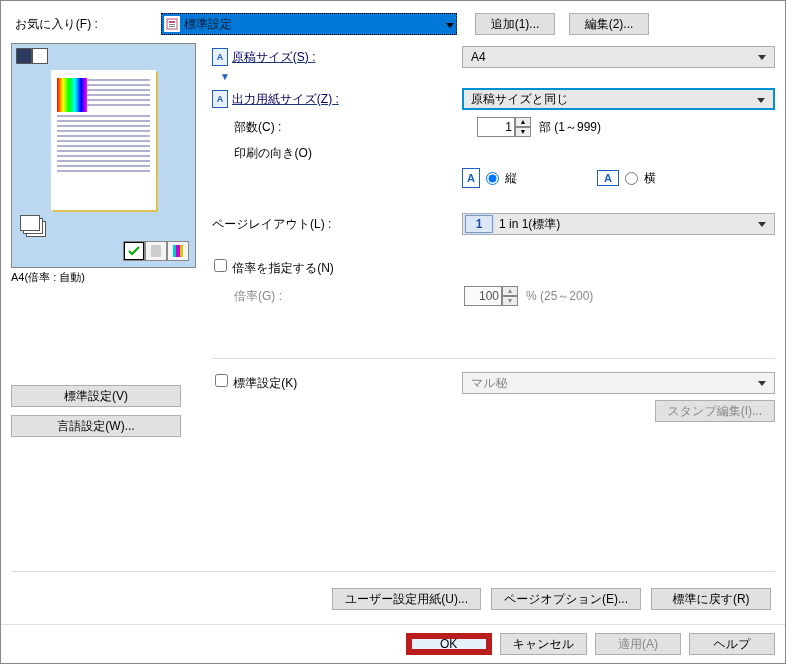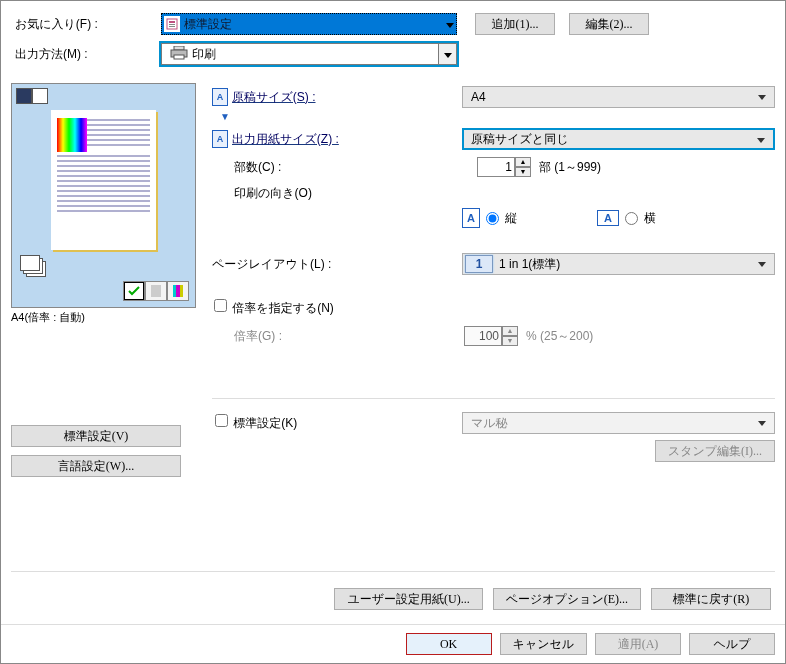--- a/index.html
+++ b/index.html
@@ -26,21 +26,21 @@
   display: flex; align-items: center; padding: 0 2px 0 2px;
 }
 .favorite-dd .icon-box {
   width: 16px; height: 16px; background: #fff; margin-right: 4px;
   display: flex; align-items: center; justify-content: center;
 }
 .fav-label { flex: 1; font-size: 12px; }
 .btn {
   height: 22px; min-width: 80px; padding: 0 12px; background: #e1e1e1;
   border: 1px solid #adadad; cursor: pointer; font-size: 12px;
-  display: inline-flex; align-items: center; justify-content: center; font-family: Liberation Serif, serif;
+  display: inline-flex; align-items: center; justify-content: center;
 }
 .btn.disabled { color: #888; }
 .printer-icon { width: 18px; height: 14px; margin: 0 4px; }
 .main-area { display: flex; gap: 10px; flex: 1; }
 .preview-col { width: 185px; }
 .preview-box {
   width: 185px; height: 225px; background: #bcd8f0;
   border: 1px solid #888; position: relative; padding: 4px;
 }
 .preview-icons-top { display: flex; gap: 0; }
@@ -89,21 +89,21 @@
 .left-btns { width: 185px; }
 .left-btns .btn { width: 170px; margin-bottom: 8px; justify-content: center; }
 .divider { height: 1px; background: #ddd; margin: 10px 0; }
 .lower-right-btns { display: flex; gap: 10px; justify-content: flex-end; padding: 6px 4px; }
 .lower-right-btns .btn { min-width: 120px; }
 .footer {
   border-top: 1px solid #ddd; padding: 8px 10px;
   display: flex; justify-content: flex-end; gap: 8px;
 }
 .footer .btn { min-width: 86px; }
-.footer .btn.ok { border: 1px solid #b91c1c; background: #e5f1fb; }
+.footer .btn.ok { border: 6px solid #b91c1c; background: #e5f1fb; }
 .arrow-down-small { color:#2060c0; font-size: 10px; margin-left: 4px;}
 .dd-chevron { width: 18px; height: 20px; display: flex; align-items: center; justify-content: center; background:#f0f0f0; border-left: 1px solid #7a7a7a; }
 .dd-outer { display:flex; align-items:stretch; border:1px solid #7a7a7a; height:22px; }
 .dd-outer.hl { outline: 2px solid #0091d0; }
 .dd-body { flex:1; display:flex; align-items:center; padding-left:4px; }
 </style>
 </head>
 <body>
 
 <div class="window">
@@ -123,38 +123,20 @@
         </span>
         <span class="fav-label">標準設定</span>
         <span class="dd-btn"><span class="dd-arrow" style="border-top-color:#fff"></span></span>
       </div>
       <div style="width:18px"></div>
       <button class="btn">追加(1)...</button>
       <div style="width:14px"></div>
       <button class="btn">編集(2)...</button>
     </div>
 
-    <div class="row" style="margin-bottom:18px;">
-      <div class="label-col">出力方法(M) :</div>
-      <div class="dd-outer hl" style="width:296px;">
-        <div class="dd-body">
-          <span>
-            <svg class="printer-icon" viewBox="0 0 18 14">
-                <rect x="4" y="0" width="10" height="4" fill="#ddd" stroke="#555"></rect>
-                <rect x="1" y="4" width="16" height="7" fill="#bbb" stroke="#555"></rect>
-                <rect x="4" y="9" width="10" height="4" fill="#fff" stroke="#555"></rect>
-              </svg>
-          </span>
-          <span>印刷</span>
-        </div>
-        <div class="dd-chevron">
-            <span class="dd-arrow"></span>
-          </div>
-      </div>
-    </div>
 
     <div class="main-area">
 
       <div class="preview-col">
         <div class="preview-box">
           <div class="preview-icons-top">
             <span style="background:#2a3a60"></span>
             <span></span>
           </div>
           <div class="paper">

